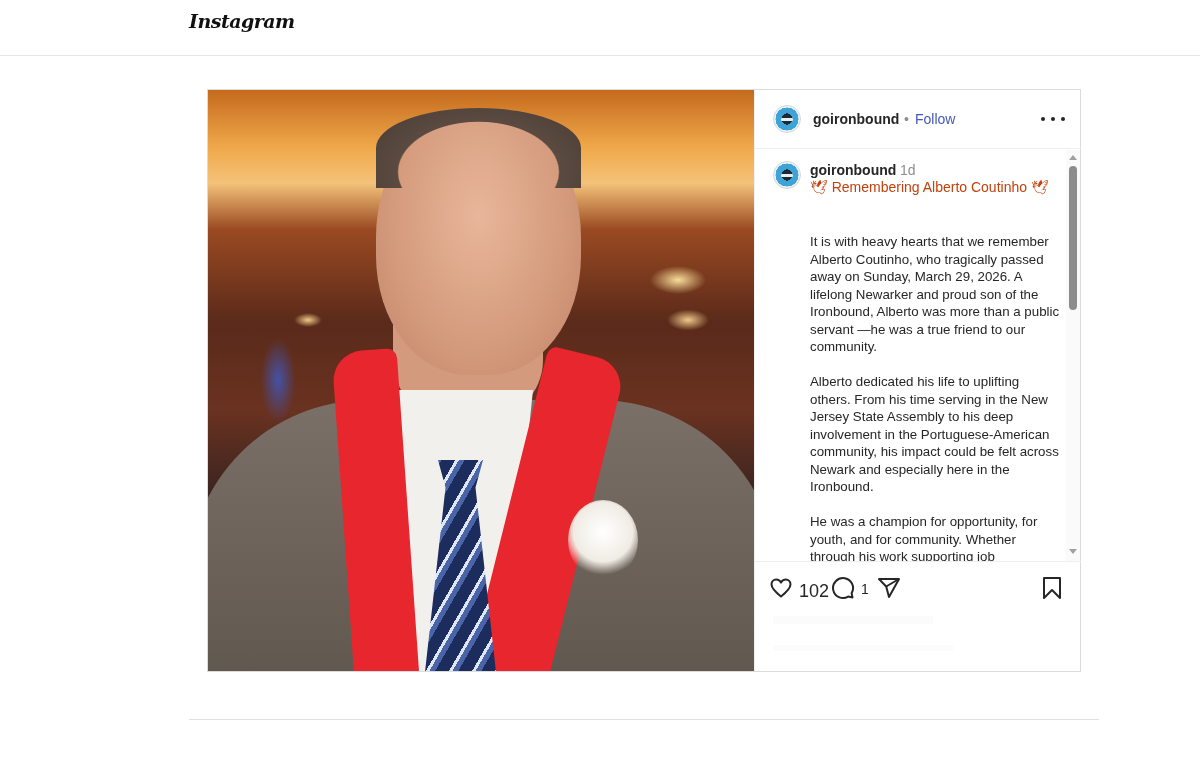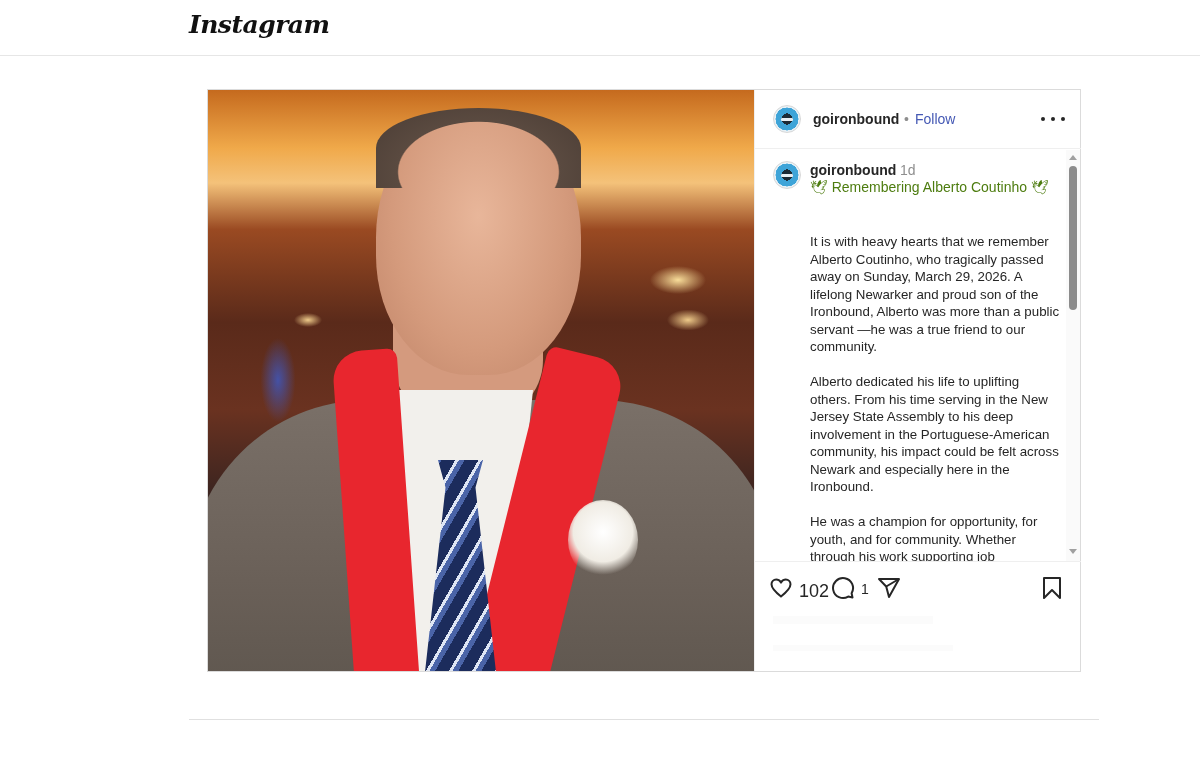--- a/index.html
+++ b/index.html
@@ -1,20 +1,20 @@
 <!DOCTYPE html>
 <html><head>
 <meta charset="utf-8">
 <style>
   * { box-sizing: border-box; margin: 0; padding: 0; }
   html, body { width: 1200px; height: 765px; background: #ffffff; overflow: hidden; }
   body { font-family: "Liberation Sans", "DejaVu Sans", sans-serif; color: #262626; position: relative; }
 
   .topbar { position: absolute; left: 0; top: 0; width: 1200px; height: 56px; background: #fff; border-bottom: 1px solid #e6e6e6; }
-  .logo { position: absolute; left: 189px; top: 10px; font-family: "DejaVu Serif", serif; font-style: italic; font-weight: bold; font-size: 25px; letter-spacing: -0.5px; color: #111; }
+  .logo { position: absolute; left: 189px; top: 10px; font-family: "DejaVu Serif", serif; font-style: italic; font-weight: bold; font-size: 19px; letter-spacing: -0.5px; color: #111; }
 
   .post { position: absolute; left: 207px; top: 89px; width: 874px; height: 583px; border: 1px solid #dbdbdb; background: #fff; }
 
   .photo { position: absolute; left: 0; top: 0; width: 546px; height: 581px; overflow: hidden;
     background:
       radial-gradient(ellipse 40px 20px at 470px 190px, rgba(255,230,160,0.95), rgba(255,230,160,0) 70%),
       radial-gradient(ellipse 30px 15px at 480px 230px, rgba(255,220,150,0.9), rgba(255,220,150,0) 70%),
       radial-gradient(ellipse 20px 10px at 100px 230px, rgba(255,220,150,0.9), rgba(255,220,150,0) 70%),
       radial-gradient(ellipse 25px 60px at 70px 290px, rgba(60,90,200,0.8), rgba(60,90,200,0) 70%),
       linear-gradient(180deg, #c56a1e 0%, #f0a94a 10%, #f4c27a 16%, #9a4a22 24%, #5a2a1a 40%, #6a3220 55%, #3a2420 70%, #2a2020 100%);
@@ -39,21 +39,21 @@
   .hdr-user { position: absolute; left: 58px; top: 21px; font-size: 14px; font-weight: bold; color: #262626; }
   .hdr-dot { position: absolute; left: 149px; top: 21px; font-size: 14px; color: #8e8e8e; }
   .hdr-follow { position: absolute; left: 160px; top: 21px; font-size: 14px; font-weight: normal; color: #4458b4; cursor: pointer; }
   .more { position: absolute; left: 286px; top: 20px; width: 24px; height: 18px; display: flex; align-items: center; justify-content: space-between; cursor: pointer; }
   .more span { width: 4px; height: 4px; border-radius: 50%; background: #262626; }
 
   .caption-area { position: absolute; left: 0; top: 60px; width: 326px; height: 411px; overflow: hidden; }
   .cap-avatar { left: 18px; top: 11px; }
   .cap-user { position: absolute; left: 55px; top: 12px; font-size: 14px; font-weight: bold; color: #262626; }
   .cap-time { position: absolute; left: 145px; top: 12px; font-size: 14px; color: #8e8e8e; }
-  .cap-title { position: absolute; left: 55px; top: 29px; font-size: 14px; color: #4d7c0f; white-space: nowrap; }
+  .cap-title { position: absolute; left: 55px; top: 29px; font-size: 14px; color: #c2410c; white-space: nowrap; }
   .cap-body { position: absolute; left: 55px; top: 63px; width: 250px; font-size: 13.3px; line-height: 17.5px; color: #262626; white-space: pre-line; margin-top: 20px; }
 
   .scrollbar { position: absolute; left: 311px; top: 60px; width: 14px; height: 411px; background: #fafafa; }
   .sb-up { position: absolute; left: 3px; top: 5px; width: 0; height: 0; border-left: 4px solid transparent; border-right: 4px solid transparent; border-bottom: 5px solid #a0a0a0; }
   .sb-thumb { position: absolute; left: 3px; top: 16px; width: 8px; height: 144px; border-radius: 4px; background: #8c8c8c; }
   .sb-down { position: absolute; left: 3px; top: 399px; width: 0; height: 0; border-left: 4px solid transparent; border-right: 4px solid transparent; border-top: 5px solid #a0a0a0; }
 
   .actions { position: absolute; left: 0; top: 471px; width: 326px; height: 110px; border-top: 1px solid #efefef; }
   .act { position: absolute; top: 14px; cursor: pointer; }
   .act svg { display: block; }

